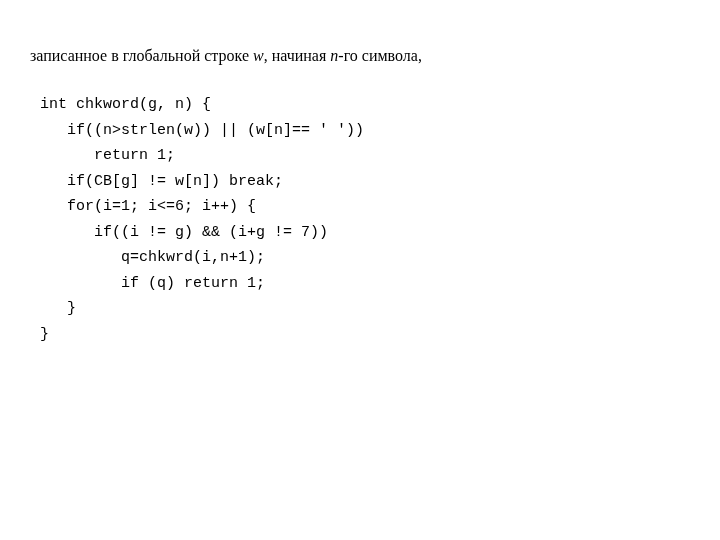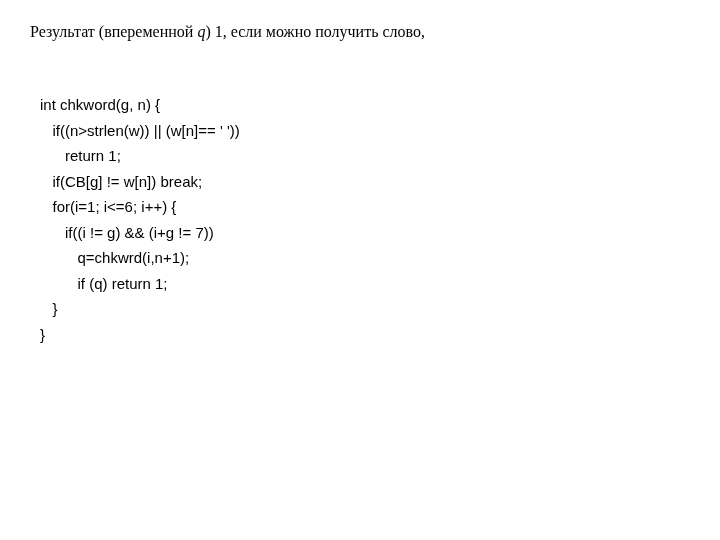--- a/index.html
+++ b/index.html
@@ -21,34 +21,34 @@
       line-height: 1.5;
       color: #000000;
       margin-bottom: 24px;
     }
 
     .description-text em {
       font-style: italic;
     }
 
     .code-block {
-      font-family: Liberation Sans, sans-serif;
+      font-family: Liberation Mono, monospace;
       font-size: 15px;
       line-height: 1.7;
       color: #000000;
       white-space: pre;
       padding-left: 10px;
     }
   </style>
 </head>
 <body>
 
 <div class="description-text">
-  <span>Результат (впеременной <em>q</em>)  1, если можно получить слово,</span><br>
   <br>
+  <span>записанное в глобальной строке <em>w</em>, начиная <em>n</em>-го символа,</span><br>
 </div>
 
 <div class="code-block">int chkword(g, n) {
    if((n&gt;strlen(w)) || (w[n]== ' '))
       return 1;
    if(CB[g] != w[n]) break;
    for(i=1; i&lt;=6; i++) {
       if((i != g) &amp;&amp; (i+g != 7))
          q=chkwrd(i,n+1);
          if (q) return 1;

